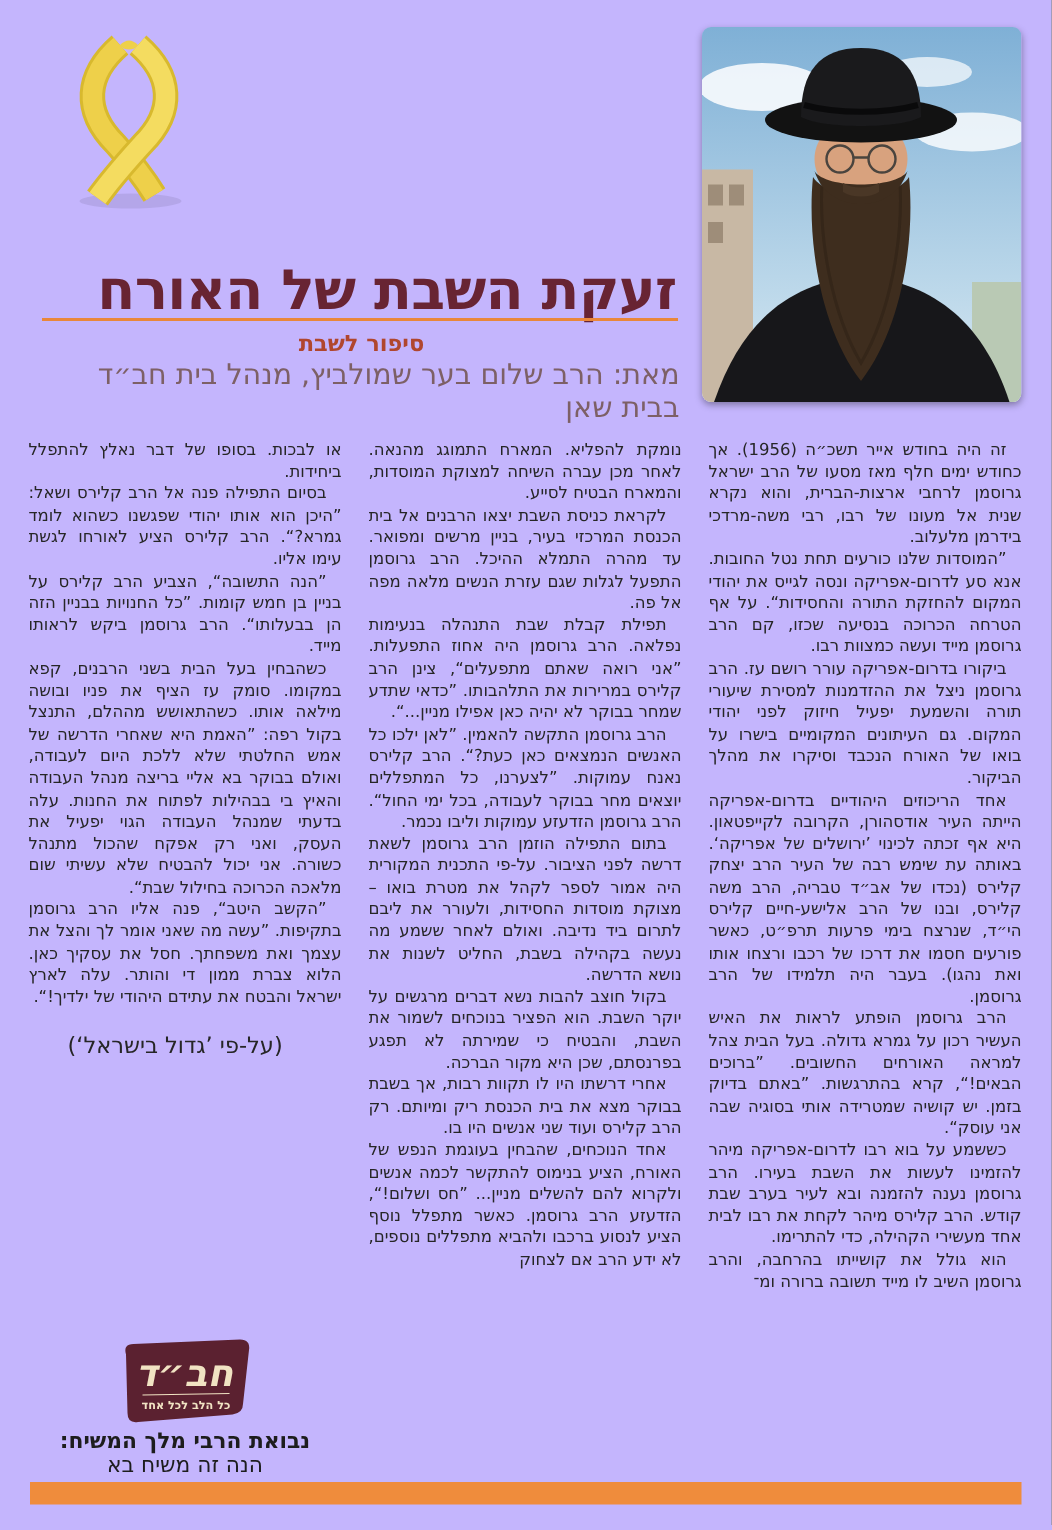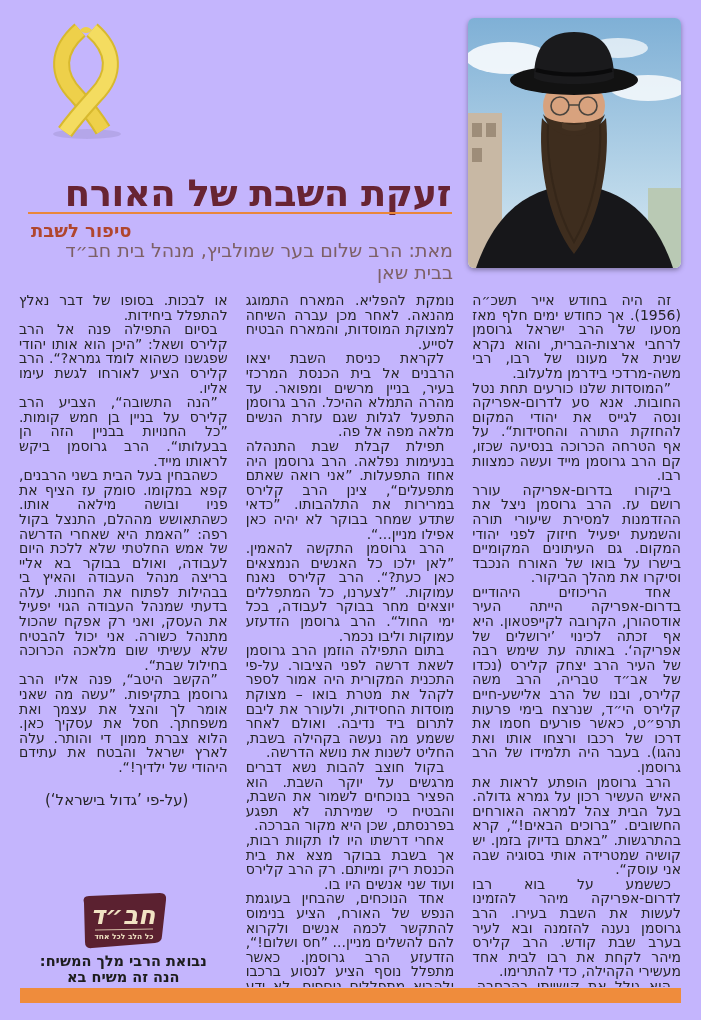--- a/index.html
+++ b/index.html
@@ -11,48 +11,48 @@
   
   .ribbon{position:absolute;top:20px;right:560px;left:auto;width:108px;height:122px;}
   .photo{position:absolute;top:18px;left:468px;width:213px;height:250px;border-radius:6px;overflow:hidden;box-shadow:0 2px 5px rgba(0,0,0,.35);}
   .title{
     position:absolute;top:148px;right:250px;width:420px;
     font-size:37px;font-weight:bold;color:#682433;text-align:right;line-height:1.15;
     letter-spacing:-0.5px;
   }
   .title-rule{position:absolute;top:212px;right:249px;width:424px;height:2px;background:#e9873a;}
   .kicker{
-    position:absolute;top:220px;right:250px;width:420px;text-align:left;
-    font-size:18px;font-weight:bold;color:#b0462e;
+    position:absolute;top:220px;right:250px;width:420px;text-align:center;
+    font-size:15px;font-weight:bold;color:#b0462e;
   }
   .byline{
     position:absolute;top:239px;right:248px;width:420px;text-align:right;
     font-size:19px;color:#7d6066;
   }
   
   .columns{
     position:absolute;top:293px;right:20px;width:662px;height:694px;
     display:flex;gap:18px;
   }
   .column{flex:1 1 0;min-width:0;display:flex;flex-direction:column;height:694px;overflow:hidden;}
   .col-text{flex:0 1 auto;overflow:hidden;}
   .col-text p{
-    margin:0;font-size:14px;line-height:14.6px;color:#262626;
+    margin:0;font-size:11px;line-height:14.6px;color:#262626;
     text-align:justify;text-indent:10px;
   }
   .col-text p.cont{text-indent:0;}
   .attribution{
     margin-top:16px;font-size:15px;color:#262626;text-align:right;padding-left:26px;
     direction:rtl;text-align:left;
   }
   
   .footer-block{margin-top:auto;text-align:center;padding-bottom:2px;}
   .logo{width:92px;height:58px;display:inline-block;}
   .prophecy-label{font-size:14.5px;font-weight:bold;color:#1d1d1d;margin-top:0;}
-  .prophecy-text{font-size:14.5px;font-weight:bold;color:#1d1d1d;}
+  .prophecy-text{font-size:14.5px;font-weight:normal;color:#1d1d1d;}
   .bottom-bar{position:absolute;top:988px;right:20px;width:661px;height:15px;background:#ef8c3c;}
 </style>
 </head>
 <body>
 
 <div class="page">
 
   <svg class="ribbon" viewBox="0 0 108 122">
     <ellipse cx="54" cy="114" rx="34" ry="5" fill="#000" opacity="0.08"></ellipse>
     <path d="M47,10 C24,30 22,54 44,76 C53,86 62,97 70,110" fill="none" stroke="#d8b92e" stroke-width="17" stroke-linecap="butt"></path>

